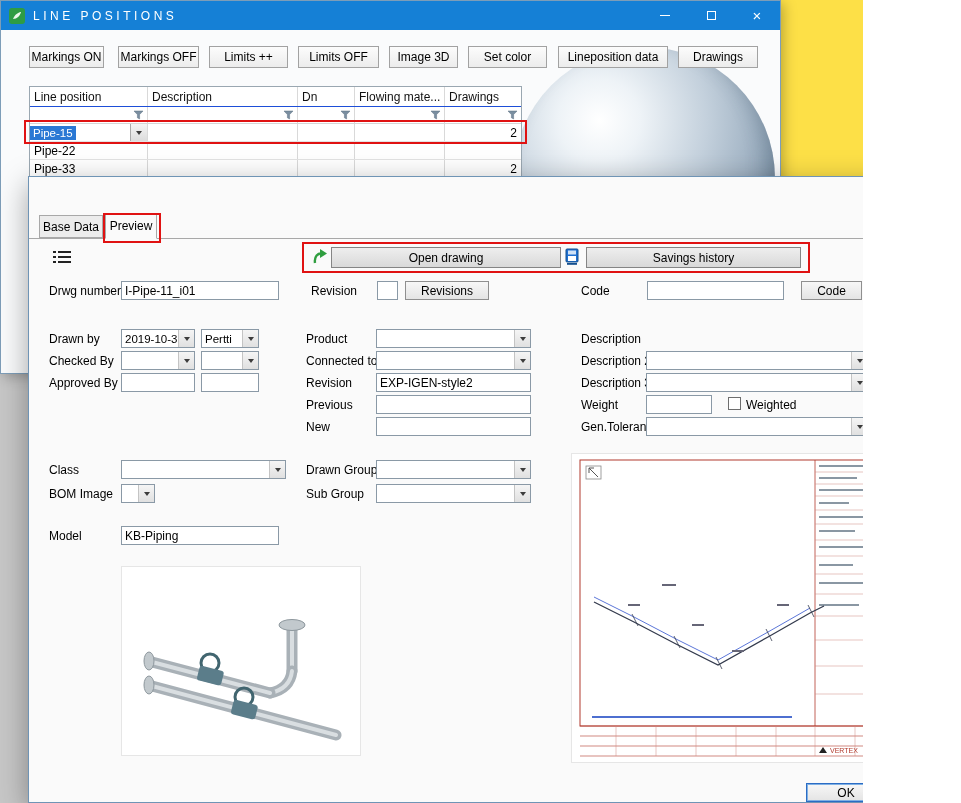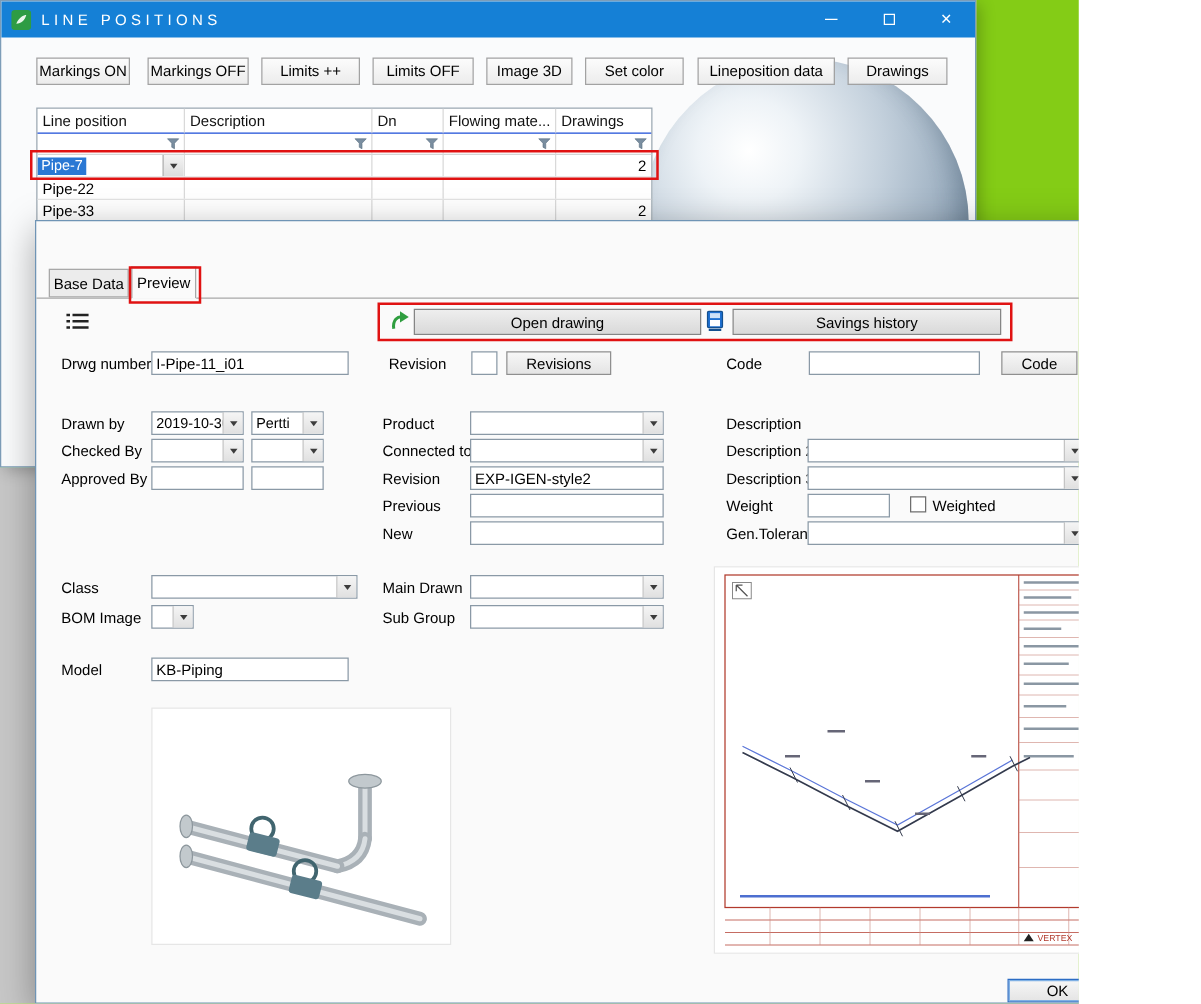--- a/index.html
+++ b/index.html
@@ -1,17 +1,17 @@
 <!DOCTYPE html>
 <html><head>
 <meta charset="utf-8">
 <style>
   *{box-sizing:border-box;margin:0;padding:0}
   html,body{background:#fff}
-  #screen{position:relative;width:863px;height:803px;background:#84cc16;overflow:hidden;
+  #screen{position:relative;width:863px;height:803px;background:#fde047;overflow:hidden;
           font-family:"Liberation Sans","DejaVu Sans",sans-serif;font-size:12px;color:#000}
 
   
   .titlebar{position:absolute;left:0;top:0;right:0;height:29px;background:#1580d6;
             display:flex;align-items:center;color:#fff;z-index:3}
   .t-title{font-size:12px;white-space:nowrap}
   .lp-title{letter-spacing:3.5px}
   .win-controls{margin-left:auto;display:flex;height:100%}
   .wbtn{width:46px;height:100%;display:flex;align-items:center;justify-content:center;cursor:default}
   .gmin{width:10px;height:1px;background:#fff}
@@ -145,21 +145,21 @@
             </svg>
           </div>
         <div class="g-cell c4">
             <svg width="11" height="10" viewBox="0 0 11 10">
               <path d="M1 1 h9 L6.6 4.6 V9 L4.4 7.8 V4.6 Z" fill="#7a8ea0" stroke="#5c7082" stroke-width="0.5"></path>
             </svg>
           </div>
       </div>
       <div class="g-row">
         <div class="g-cell c0 edit-cell">
-          <span class="sel-text">Pipe-7</span>
+          <span class="sel-text">Pipe-15</span>
           <span class="grid-combo-btn">
               <i class="chev"></i>
             </span>
         </div>
         <div class="g-cell c1"></div>
         <div class="g-cell c2"></div>
         <div class="g-cell c3"></div>
         <div class="g-cell c4 num">2</div>
       </div>
       <div class="g-row">
@@ -309,21 +309,21 @@
           <i class="chev"></i>
         </span>
     </div>
     <div class="lbl" style="left:20px;top:310px">BOM Image</div>
     <div class="combo" style="left:92px;top:307px;width:34px">
       <span class="combo-text"></span>
       <span class="combo-btn">
           <i class="chev"></i>
         </span>
     </div>
-    <div class="lbl" style="left:277px;top:286px">Main Drawn</div>
+    <div class="lbl" style="left:277px;top:286px">Drawn Group</div>
     <div class="combo" style="left:347px;top:283px;width:155px">
       <span class="combo-text"></span>
       <span class="combo-btn">
           <i class="chev"></i>
         </span>
     </div>
     <div class="lbl" style="left:277px;top:310px">Sub Group</div>
     <div class="combo" style="left:347px;top:307px;width:155px">
       <span class="combo-text"></span>
       <span class="combo-btn">

